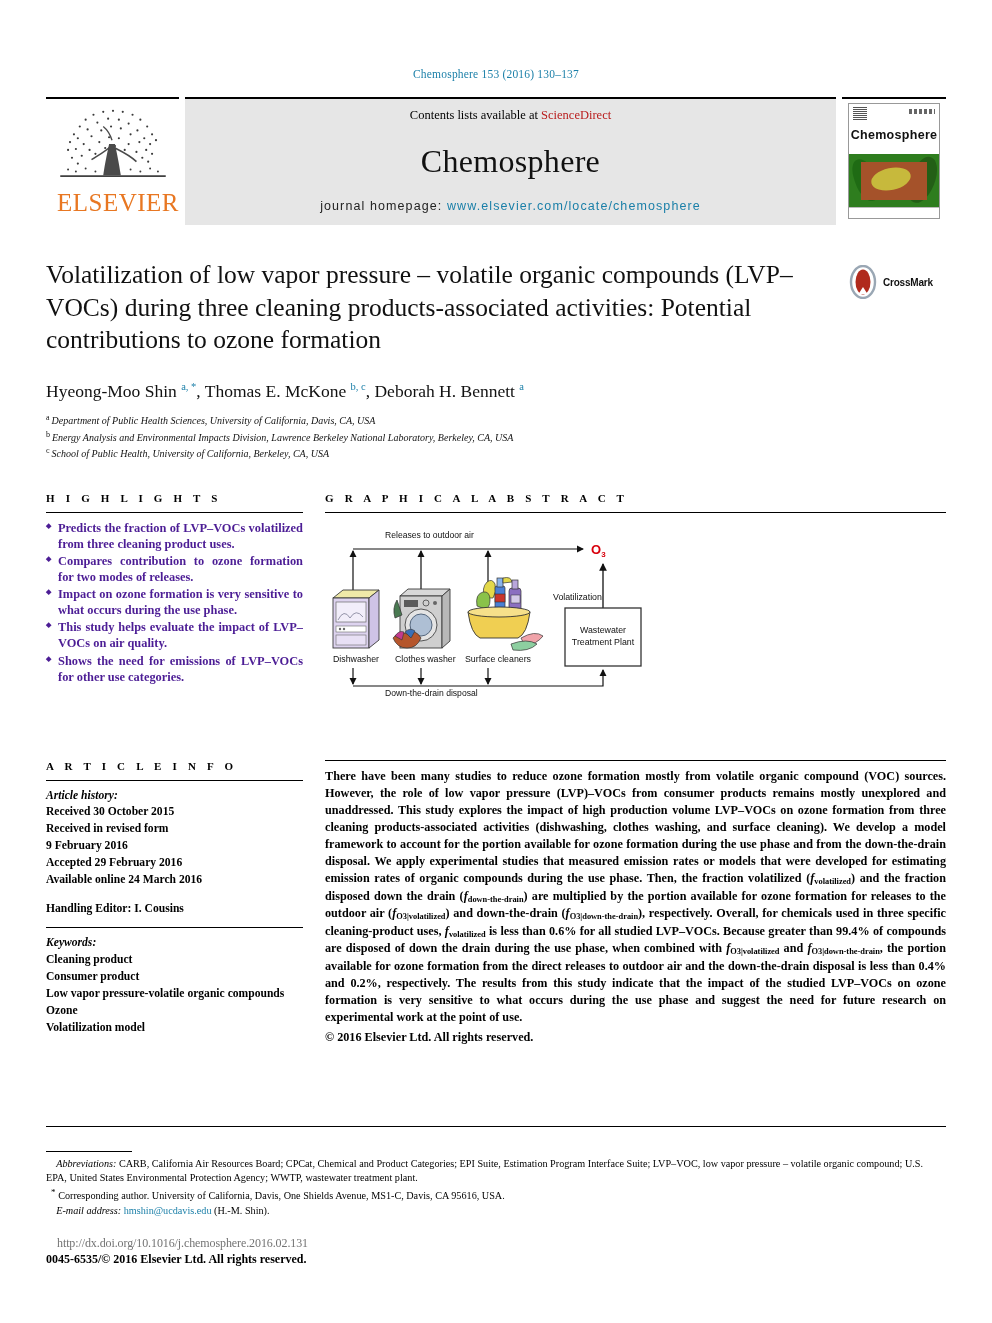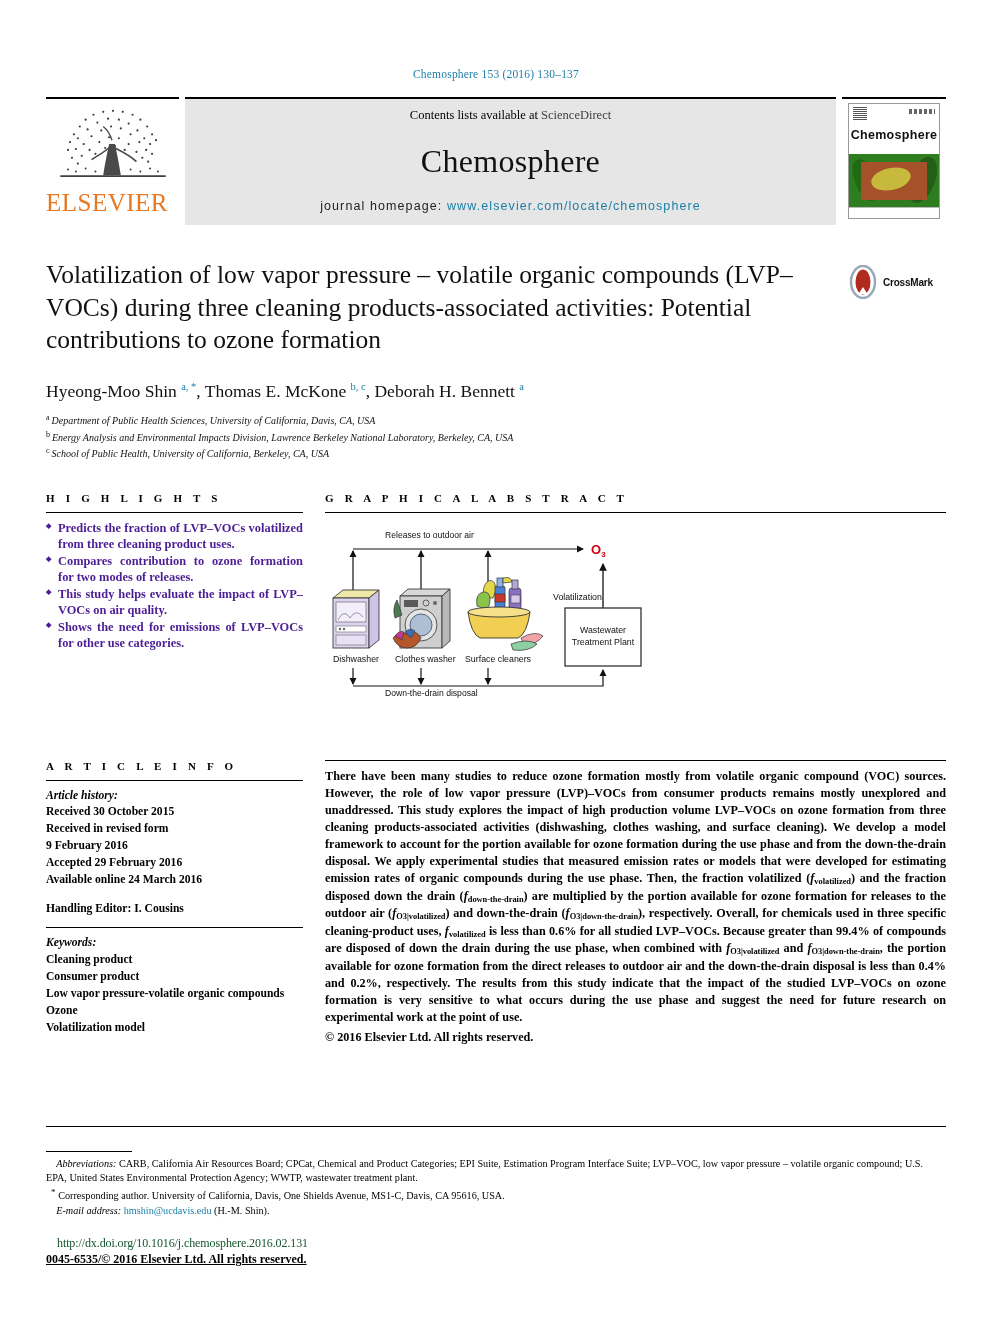--- a/index.html
+++ b/index.html
@@ -55,21 +55,21 @@
     width: 118px;
     height: 84px;
     margin: 2px auto 0 auto;
     display: block;
   }
   .elsevier-word {
     font-family: "Liberation Serif", serif;
     color: #E87722;
     font-size: 25px;
     letter-spacing: 0.5px;
-    text-align: left;
+    text-align: right;
     line-height: 1;
     margin-top: 1px;
   }
   .journal-banner {
     flex: 1;
     background: #e6e6e6;
     border-top: 2.5px solid #000;
     margin-left: 6px;
     margin-right: 6px;
     box-sizing: border-box;
@@ -78,21 +78,21 @@
     align-items: center;
     justify-content: space-between;
     padding: 9px 0 12px 0;
   }
   .contents-line {
     font-size: 12.5px;
     font-family: "Liberation Serif", serif;
     color: #000;
   }
   .contents-line .sd {
-    color: #404040;
+    color: #b91c1c;
   }
   .journal-name {
     font-size: 32px;
     font-family: "Liberation Serif", serif;
     color: #111;
     line-height: 1;
     letter-spacing: 0.3px;
   }
   .homepage-line {
     font-size: 12.5px;
@@ -362,31 +362,30 @@
   .footnote i { font-style: italic; }
   .footnote .star { font-size: 9px; vertical-align: super; }
   .footnote a, .link {
     color: #1a7fa8;
     text-decoration: none;
   }
   .doi-block { margin-top: 18px; }
   .doi-line {
     font-family: "Liberation Serif", serif;
     font-size: 12px;
-    color: #14532d;
+    color: #737373;
     letter-spacing: -0.1px;
     padding-left: 11px;
   }
   .issn-line {
     font-family: "Liberation Serif", serif;
     font-weight: bold;
     font-size: 12px;
     color: #000;
     margin-top: 1px;
-    text-decoration: underline;
   }
 </style>
 </head>
 <body>
 
 <div class="page">
 
   <div class="running-head">Chemosphere 153 (2016) 130–137</div>
 
   <div class="masthead">
@@ -519,20 +518,21 @@
     </div>
   </div>
 
   <div class="columns">
     <div class="col-left">
       <div class="sec-head">H I G H L I G H T S</div>
       <div class="rule-thick"></div>
       <ul class="highlights">
         <li>Predicts the fraction of LVP–VOCs volatilized from three cleaning product uses.</li>
         <li>Compares contribution to ozone formation for two modes of releases.</li>
+        <li>Impact on ozone formation is very sensitive to what occurs during the use phase.</li>
         <li>This study helps evaluate the impact of LVP–VOCs on air quality.</li>
         <li>Shows the need for emissions of LVP–VOCs for other use categories.</li>
       </ul>
     </div>
 
     <div class="col-right">
       <div class="sec-head">G R A P H I C A L   A B S T R A C T</div>
       <div class="rule-thick"></div>
       <div class="ga-frame">
         <svg class="ga-svg" width="621" height="178" viewBox="0 0 621 178">

